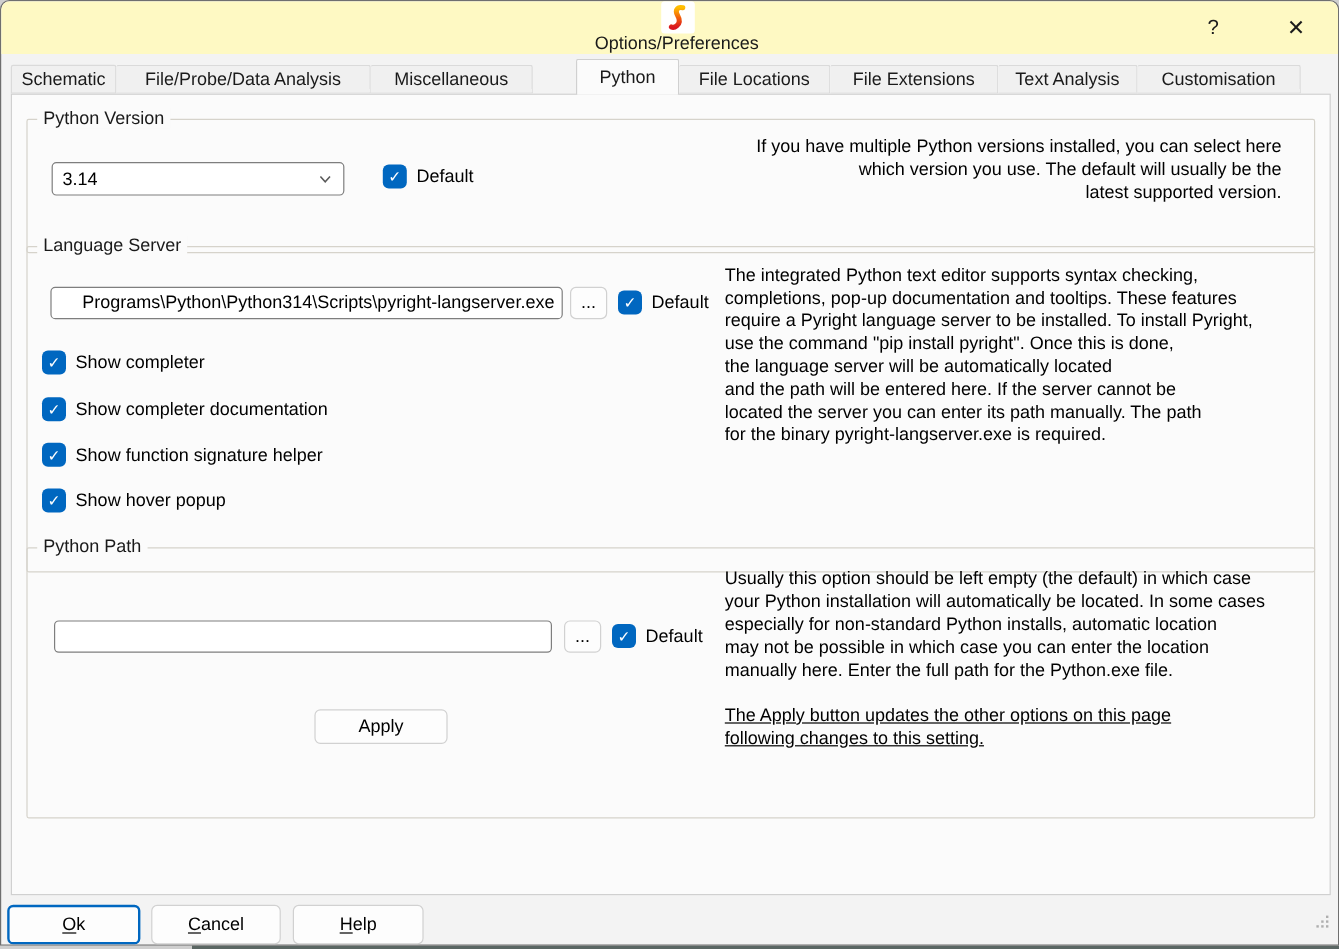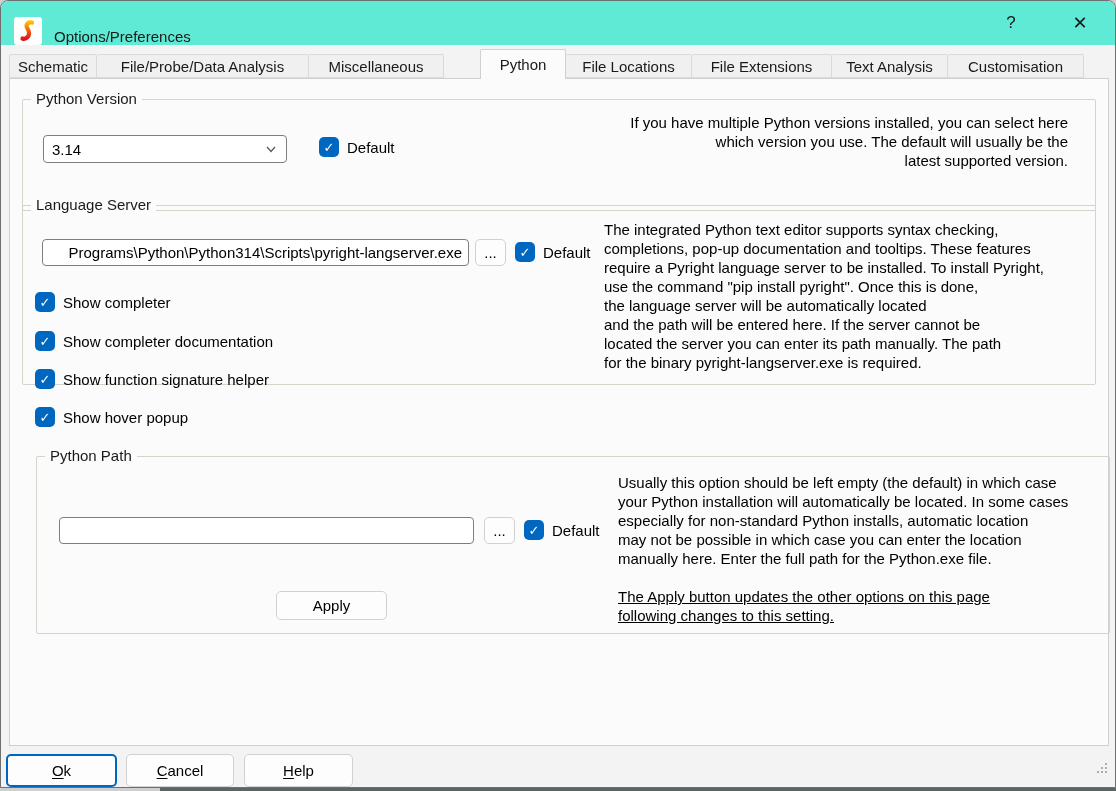--- a/index.html
+++ b/index.html
@@ -13,21 +13,21 @@
   }
   .behind-strip { position:absolute; left:160px; top:788px; width:956px; height:3px; background:#5a6663; }
   .window {
     position:absolute; left:0; top:0; width:1116px; height:788px;
     background:#f3f3f3;
     border:1px solid #6f6f6f;
     border-radius:8px 8px 0 0;
     overflow:hidden;
   }
   
-  .titlebar { position:absolute; left:0; top:0; width:100%; height:44px; background:#5eead4; display:flex; align-items:flex-end; }
+  .titlebar { position:absolute; left:0; top:0; width:100%; height:44px; background:#fef9c3; display:flex; align-items:center;flex-direction:column; }
   .app-icon { width:28px; height:28px; margin-left:13px; background:#fff; border-radius:3px; display:flex; align-items:center; justify-content:center; }
   .title-text { margin-left:12px; font-size:15px; color:#1a1a1a; }
   .tb-btn { position:absolute; top:4px; height:36px; background:transparent; border:none; font-size:17px; color:#1a1a1a; font-family:inherit; cursor:default; }
   .tb-help { left:988px; width:44px; }
   .tb-close { left:1056px; width:46px; font-size:18px; }
   
   .tabs { position:absolute; left:8px; top:48px; height:29px; display:flex; align-items:flex-end; z-index:3; }
   .tab {
     height:24px; background:#f0f0f0; border:1px solid #dadada; border-left:none;
     display:flex; align-items:center; justify-content:center;
@@ -36,22 +36,22 @@
   .tab:first-child { border-left:1px solid #dadada; }
   .tab.active {
     height:30px; margin-bottom:-1px; background:#fbfbfb;
     border:1px solid #d0d0d0; border-bottom:none; z-index:4;margin-left:36px;
   }
   
   .panel { position:absolute; left:8px; top:77px; width:1100px; height:668px; background:#fbfbfb; border:1px solid #d0d0d0; z-index:1; }
   .group { position:absolute; border:1px solid #d6d3cb; border-radius:2px; }
   .group-label { position:absolute; top:-10px; left:8px; background:#fbfbfb; padding:0 5px; font-size:15px; color:#1a1a1a; white-space:nowrap; }
   .g1 { left:12px; top:20px;  width:1074px; height:112px;text-align:right; }
-  .g2 { left:12px; top:126px; width:1074px; height:180px; }
-  .g3 { left:26px; top:377px; width:1074px; height:178px; }
+  .g2 { left:12px; top:126px; width:1074px; height:272px; }
+  .g3 { left:12px; top:377px; width:1074px; height:226px; }
   
   .desc { position:absolute; font-size:15px; line-height:19px; white-space:pre-line; color:#000; }
   .combo {
     position:absolute; left:20px; top:35px; width:244px; height:28px;
     background:#fff; border:1px solid #7e7e7e; border-radius:4px;
     display:flex; align-items:center; justify-content:space-between;
     padding:0 8px; font-size:15px; cursor:default;
   }
   .textfield {
     position:absolute; height:27px; background:#fff; border:1px solid #7e7e7e; border-radius:4px;

